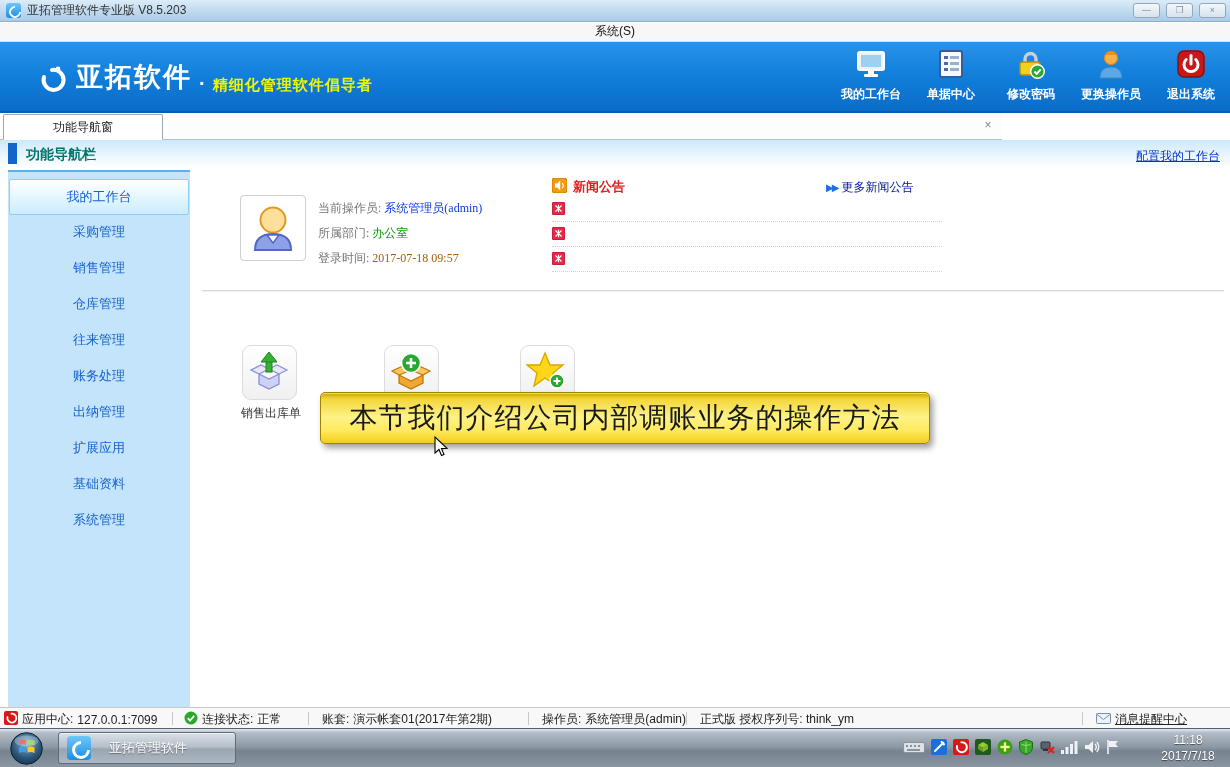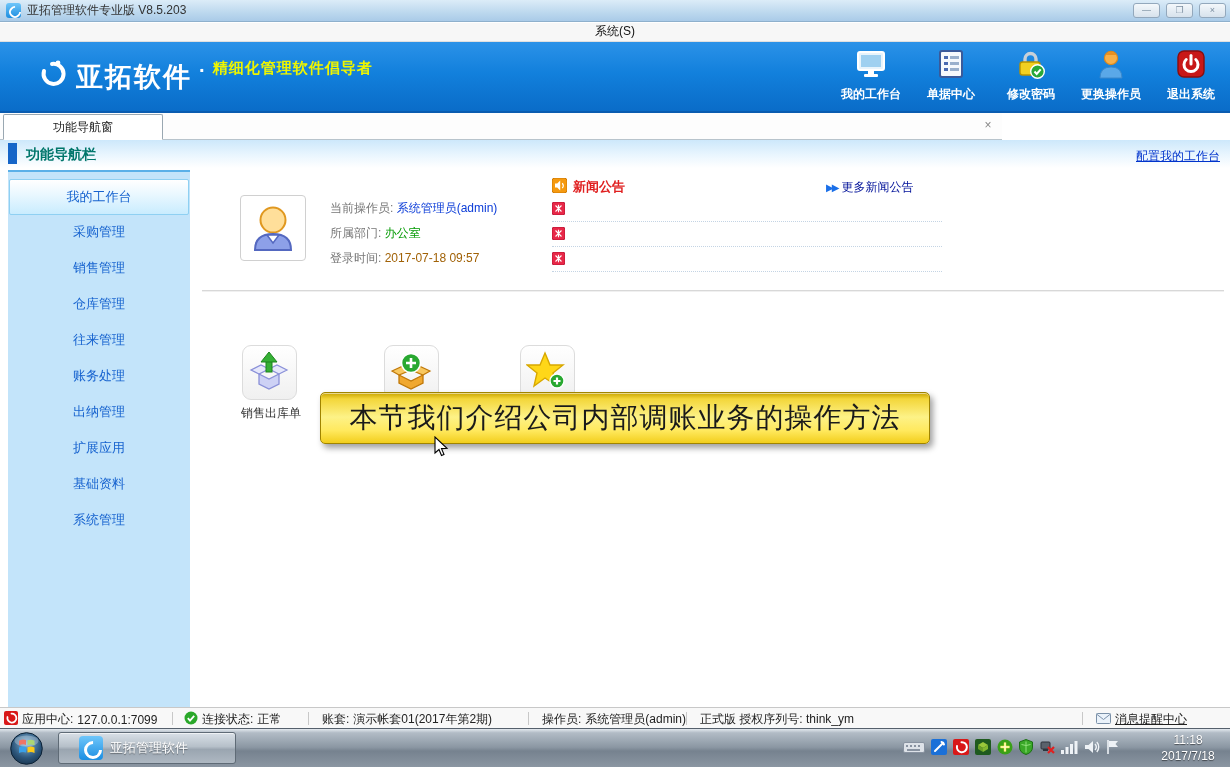--- a/index.html
+++ b/index.html
@@ -23,21 +23,21 @@
 
   
   .menubar { position:absolute; left:0; top:23px; width:1230px; height:19px; background:#f7f7f7;
     border-bottom:1px solid #e0e0e0; display:flex; align-items:center; gap:26px; padding:0 10px;
     font-size:12px; color:#111;flex-direction:column; }
 
   
   .header { position:absolute; left:0; top:42px; width:1230px; height:71px;
     background:linear-gradient(180deg,#2b92e8 0%,#1280dc 45%,#0a6cc8 100%);
     border-bottom:2px solid #0a5cb0; display:flex; align-items:center; }
-  .brandwrap { display:flex; align-items:flex-start; margin-left:38px; }
+  .brandwrap { display:flex; align-items:flex-end; margin-left:38px; }
   .brandmark { width:30px; height:30px; position:relative; margin-right:8px; }
   .brandmark svg { display:block; }
   .brandname { font-size:27px; font-weight:bold; color:#fff; letter-spacing:2px; }
   .branddot { color:#fff; font-size:20px; margin:0 7px; font-weight:bold; }
   .slogan { color:#eef500; font-size:15px; font-weight:bold; letter-spacing:1px; }
   .hactions { position:absolute; right:8px; top:8px; display:flex; gap:18px; }
   .haction { display:flex; flex-direction:column; align-items:center; gap:3px; min-width:62px; cursor:pointer; }
   .haction .hlabel { color:#fff; font-size:12px; font-weight:bold; white-space:nowrap; }
 
   
@@ -59,21 +59,21 @@
   
   .sidebar { position:absolute; left:8px; top:170px; width:182px; height:537px; background:#c3e4fa;
     border-top:2px solid #5ab0e8; padding-top:7px; }
   .snav { height:36px; line-height:34px; text-align:center; font-size:13px; color:#1763cf; cursor:pointer; }
   .snav.active { margin:0 1px 0 1px; border:1px solid #8fd0f2; border-radius:2px;
     background:linear-gradient(180deg,#ffffff 0%,#e8f7ff 45%,#c9ecfe 100%); }
 
   
   .avatarbox { position:absolute; left:240px; top:195px; width:66px; height:66px; border:1px solid #d0d0d0;
     border-radius:4px; background:#fff; display:flex; align-items:center; justify-content:center; }
-  .uline { position:absolute; left:330px; font-size:12px; color:#777; white-space:nowrap; }
+  .uline { position:absolute; left:318px; font-size:12px; color:#777; white-space:nowrap;font-family:Liberation Serif, serif; }
   .uline b { font-weight:normal; }
   .v-blue { color:#0b3cd8; } .v-green { color:#009900; } .v-teal { color:#a16207;margin-top:32px; }
 
   
   .news-title { position:absolute; left:552px; top:178px; display:flex; align-items:center; gap:6px;
     font-size:13px; font-weight:bold; color:#e02020; }
   .news-more { position:absolute; left:826px; top:179px; font-size:12px; color:#001199; cursor:pointer; }
   .news-more .arr { color:#1a6fe8; font-size:10px; letter-spacing:-2px; margin-right:4px; }
   .news-item { position:absolute; left:552px; width:390px; height:22px;
     border-bottom:1px dotted #c4d4e4; font-size:12px; color:#444; }
@@ -105,21 +105,21 @@
   .ssep { position:absolute; top:4px; width:1px; height:13px; background:#c8c8c8; }
   .msglink { text-decoration:underline; cursor:pointer; }
 
   
   .taskbar { position:absolute; left:0; top:728px; width:1230px; height:39px;
     background:linear-gradient(180deg,#e3e9ef 0%,#b2bcc6 10%,#8b97a3 48%,#76828f 58%,#8b96a2 100%);
     border-top:1px solid #55606c; }
   .startorb { position:absolute; left:10px; top:3px; width:33px; height:33px; cursor:pointer; }
   .taskbtn { position:absolute; left:58px; top:3px; width:178px; height:32px; border:1px solid #5f6b76;
     border-radius:3px; background:linear-gradient(180deg,#d9e0e7 0%,#b6c0c9 45%,#9aa5b0 55%,#aeb8c2 100%);
-    box-shadow:inset 0 1px 0 rgba(255,255,255,0.6); display:flex; align-items:center; gap:7px; padding:0 20px;
+    box-shadow:inset 0 1px 0 rgba(255,255,255,0.6); display:flex; align-items:center; gap:18px; padding:0 8px;
     cursor:pointer;font-family:Liberation Serif, serif; }
   .taskbtn .tbico { width:24px; height:24px; border-radius:4px;
     background:linear-gradient(180deg,#6ec6fa,#1a8ee2); position:relative; flex:0 0 auto; }
   .taskbtn .tbico::after { content:""; position:absolute; left:5px; top:5px; width:12px; height:12px;
     border:3px solid #fff; border-top-color:transparent; border-radius:50%; transform:rotate(45deg); }
   .taskbtn .tblabel { font-size:13px; color:#fff; text-shadow:0 1px 1px rgba(0,0,0,0.45); }
   .tray { position:absolute; left:903px; top:10px; display:flex; align-items:center; gap:6px; }
   .clock { position:absolute; left:1148px; top:3px; width:80px; text-align:center; color:#fff;
     font-size:12px; line-height:16px; text-shadow:0 1px 1px rgba(0,0,0,0.5); cursor:default; }
 </style>

